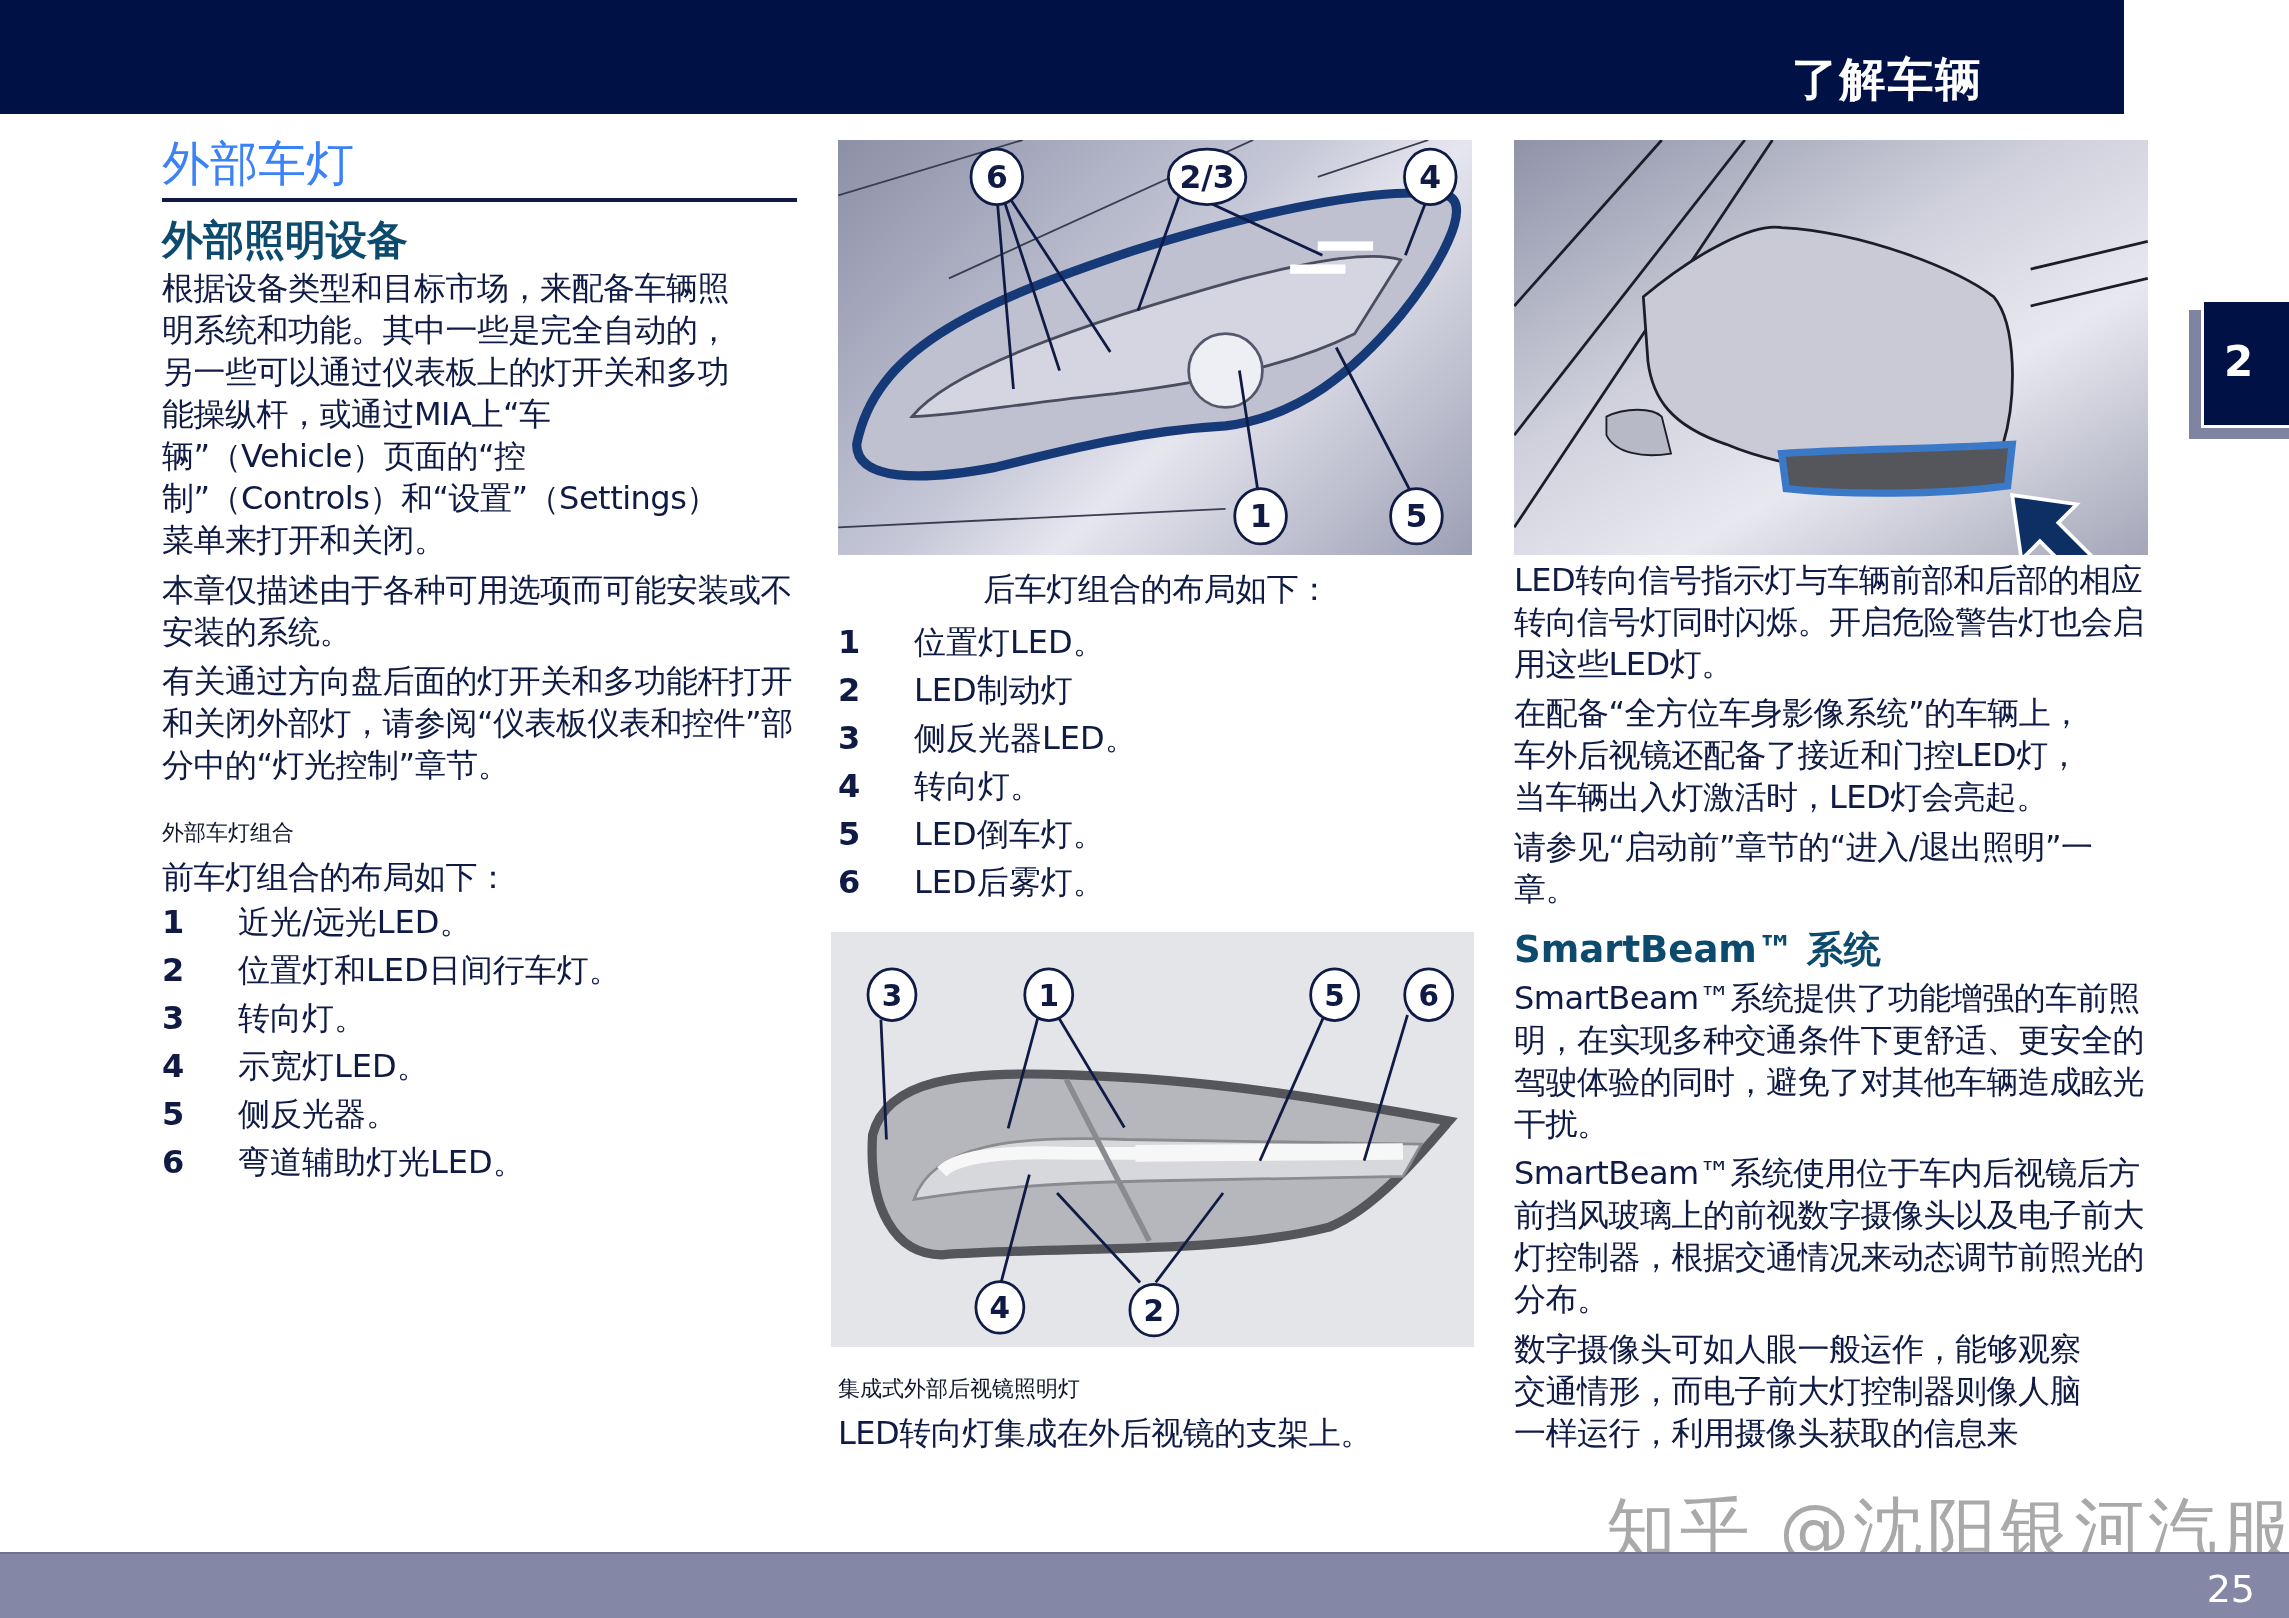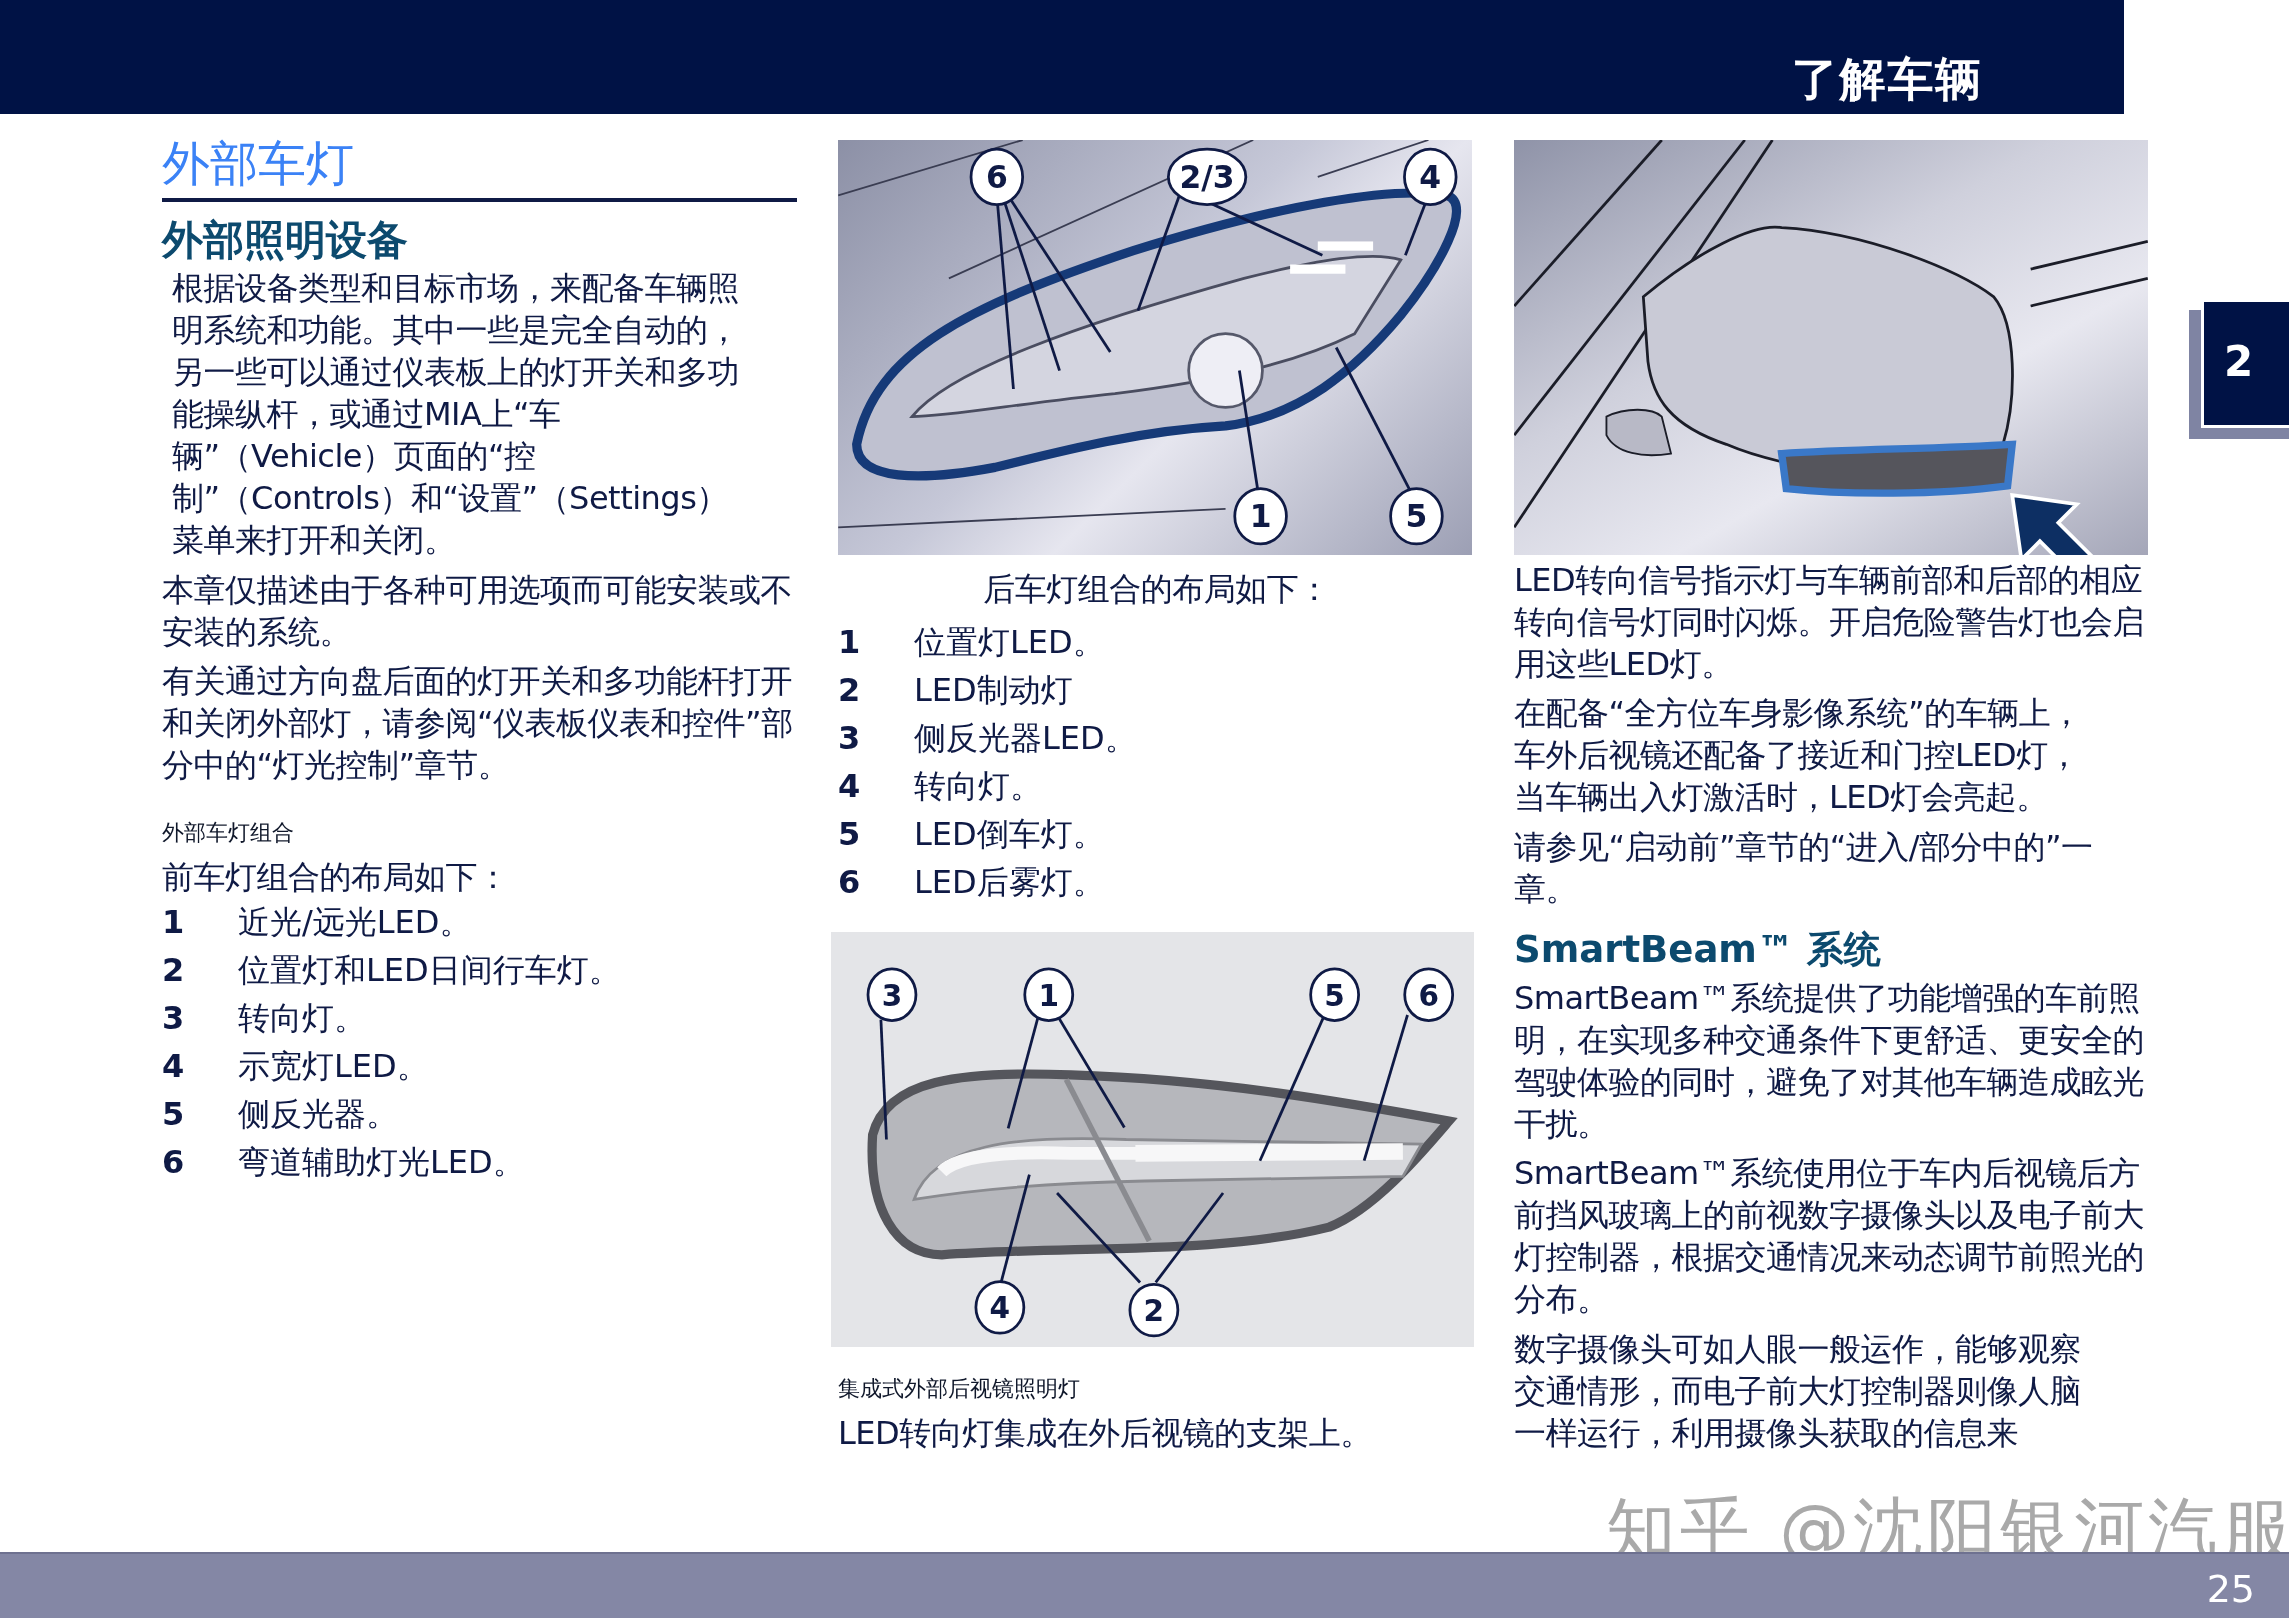--- a/index.html
+++ b/index.html
@@ -60,21 +60,21 @@
 
 <div class="chapter-tab-shadow"></div>
 <div class="chapter-tab">
   <span>2</span>
 </div>
 
 <div class="col col-left">
   <div class="h1">外部车灯</div>
   <div class="rule"></div>
   <div class="h2" style="margin-top:11px;">外部照明设备</div>
-  <p class="body" style="width:572px;margin-left:10px;">根据设备类型和目标市场，来配备车辆照明系统和功能。其中一些是完全自动的，另一些可以通过仪表板上的灯开关和多功能操纵杆，或通过MIA上“车辆”（Vehicle）页面的“控制”（Controls）和“设置”（Settings）菜单来打开和关闭。</p>
+  <p class="body" style="width:572px;">根据设备类型和目标市场，来配备车辆照明系统和功能。其中一些是完全自动的，另一些可以通过仪表板上的灯开关和多功能操纵杆，或通过MIA上“车辆”（Vehicle）页面的“控制”（Controls）和“设置”（Settings）菜单来打开和关闭。</p>
   <p class="body">本章仅描述由于各种可用选项而可能安装或不安装的系统。</p>
   <p class="body">有关通过方向盘后面的灯开关和多功能杆打开和关闭外部灯，请参阅“仪表板仪表和控件”部分中的“灯光控制”章节。</p>
   <div class="h3" style="margin-top:24px;">外部车灯组合</div>
   <p class="body" style="margin-bottom:0;">前车灯组合的布局如下：</p>
   <ul class="list">
     <li>
         <span class="num">1</span>
         <span>近光/远光LED。</span>
       </li>
     <li>
@@ -217,21 +217,21 @@
       </g>
       <path d="M140,170 C200,120 260,90 290,95 C380,100 480,140 520,170 C545,200 545,280 530,330 L490,360 C420,370 300,360 230,330 C170,310 150,280 145,240 Z" fill="#c9cad6" stroke="#1b1d28" stroke-width="3"></path>
       <path d="M100,300 C120,290 150,290 160,300 L170,340 C140,345 110,340 100,320 Z" fill="#b8b9c6" stroke="#1b1d28" stroke-width="2"></path>
       <path d="M290,340 C360,335 460,335 540,330 L535,375 C460,385 360,385 295,378 Z" fill="#55555c" stroke="#3a78c8" stroke-width="8"></path>
       <polygon points="540,385 610,395 590,415 625,450 605,470 570,435 550,455" fill="#0d2f63" stroke="#ffffff" stroke-width="4"></polygon>
     </svg>
   </div>
 
   <p class="body" style="margin-top:4px;">LED转向信号指示灯与车辆前部和后部的相应转向信号灯同时闪烁。开启危险警告灯也会启用这些LED灯。</p>
   <p class="body" style="width:591px;">在配备“全方位车身影像系统”的车辆上，车外后视镜还配备了接近和门控LED灯，当车辆出入灯激活时，LED灯会亮起。</p>
-  <p class="body" style="width:618px;">请参见“启动前”章节的“进入/部分中的”一章。</p>
+  <p class="body" style="width:618px;">请参见“启动前”章节的“进入/退出照明”一章。</p>
   <div class="h2" style="font-size:37px;margin-top:13px;">SmartBeam™ 系统</div>
   <p class="body">SmartBeam™系统提供了功能增强的车前照明，在实现多种交通条件下更舒适、更安全的驾驶体验的同时，避免了对其他车辆造成眩光干扰。</p>
   <p class="body">SmartBeam™系统使用位于车内后视镜后方前挡风玻璃上的前视数字摄像头以及电子前大灯控制器，根据交通情况来动态调节前照光的分布。</p>
   <p class="body" style="width:591px;">数字摄像头可如人眼一般运作，能够观察交通情形，而电子前大灯控制器则像人脑一样运行，利用摄像头获取的信息来</p>
 </div>
 
 <div class="watermark">知乎 @沈阳银河汽服</div>
 
 <div class="footer-bar">
   <div class="page-num">25</div>

